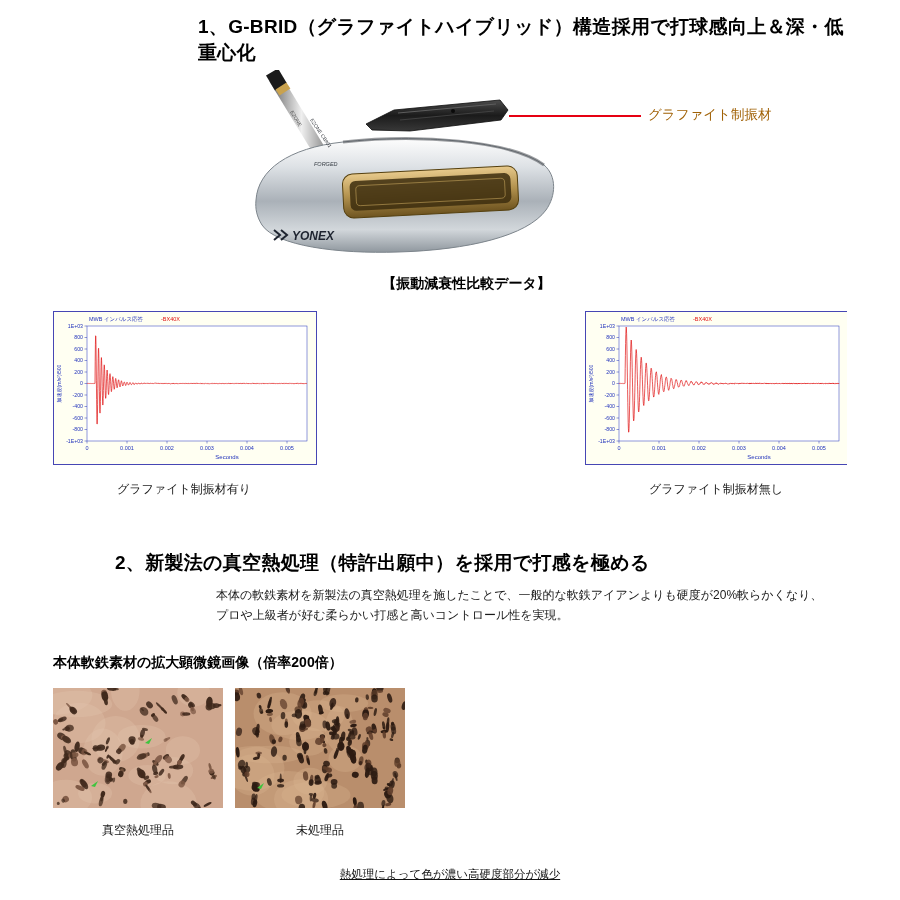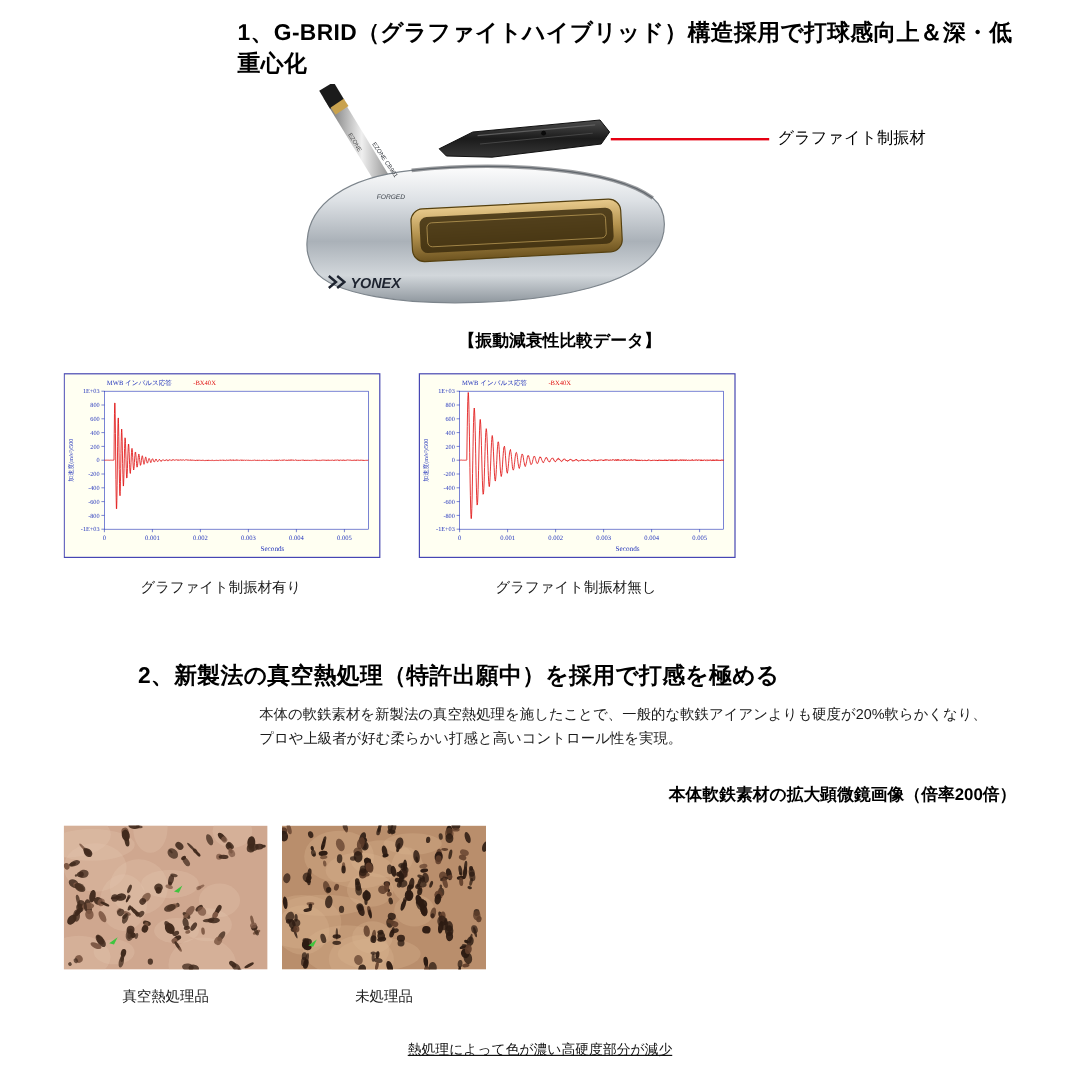--- a/index.html
+++ b/index.html
@@ -3,28 +3,28 @@
 <meta charset="utf-8">
 <style>
   html,body{margin:0;padding:0;background:#ffffff;}
   body{font-family:"Liberation Sans","DejaVu Sans",sans-serif;color:#000;}
   .page{width:794px;height:900px;margin:0 auto;position:relative;overflow:hidden;background:#fff;}
   .h1{margin:14px 0 0 145px;font-size:19px;font-weight:bold;letter-spacing:.3px;}
   .para{margin:9px 0 0 163px;font-size:12px;line-height:1.7;color:#1a1a1a;}
   .club-figure{position:relative;height:197px;margin-top:4px;}
   .club-svg{position:absolute;left:195px;top:0;width:310px;height:195px;}
   .callout-line{position:absolute;left:456px;top:45px;width:132px;height:2px;background:#e60012;}
-  .callout-label{position:absolute;left:595px;top:36px;font-size:13.5px;color:#000000;}
+  .callout-label{position:absolute;left:595px;top:36px;font-size:13.5px;color:#a16207;}
   .charts-title{margin-top:8px;text-align:center;font-size:14px;font-weight:bold;padding-left:33px;}
-  .charts-row{display:flex;justify-content:flex-start;gap:34px;margin-top:18px;font-family:Liberation Serif, serif;}
+  .charts-row{display:flex;justify-content:space-between;gap:34px;margin-top:18px;}
   .chart-col{width:262px;}
   .chart-svg{width:262px;height:152px;display:block;border:1px solid #4646b4;}
   .chart-caption{text-align:center;font-size:12px;margin-top:16px;color:#1a1a1a;}
   .h2{margin:52px 0 0 62px;font-size:19px;font-weight:bold;letter-spacing:.3px;}
-  .micro-title{margin-top:28px;text-align:right;font-size:14px;font-weight:bold;}
+  .micro-title{margin-top:28px;text-align:left;font-size:14px;font-weight:bold;}
   .micro-row{display:flex;justify-content:flex-start;gap:12px;margin-top:16px;}
   .micro-col{width:170px;}
   .micro-svg{width:170px;height:120px;display:block;}
   .micro-caption{text-align:center;font-size:12px;margin-top:14px;color:#1a1a1a;}
   .footnote{margin-top:28px;text-align:center;font-size:11.5px;text-decoration:underline;color:#111;}
 </style>
 </head>
 <body>
 
 <div class="page">

